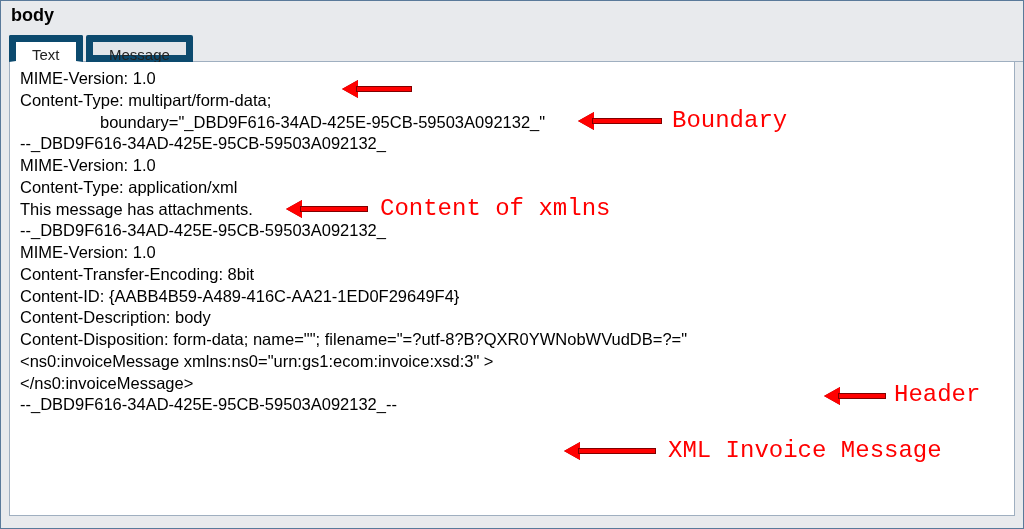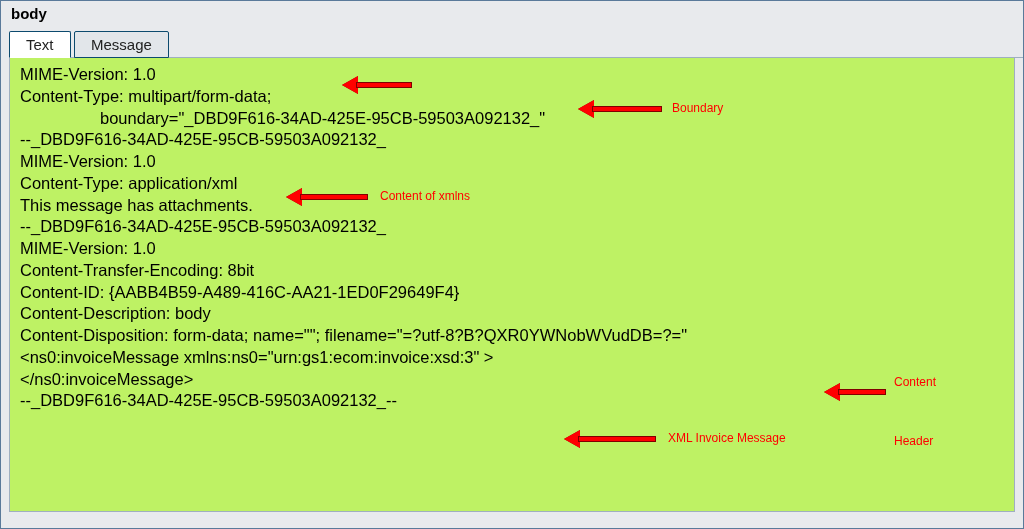--- a/index.html
+++ b/index.html
@@ -12,54 +12,54 @@
   }
   .outer-border {
     width: 1024px; height: 529px;
     border: 1px solid #5a7a9a;
     position: relative;
     background: #e8eaed;
   }
   .title-bar {
     padding: 4px 8px 8px 10px;
     font-weight: bold;
-    font-size: 15px;
+    font-size: 18px;
     color: #000;
     background: #e8eaed;
   }
   .tab-strip {
     position: relative;
     height: 28px;
     margin-left: 8px;
     border-bottom: 1px solid #9fafc0;
   }
   .tab {
     display: inline-block;
     height: 27px;
     line-height: 25px;
     padding: 0 16px;
     font-size: 15px;
-    border: 1px solid #0c4a6e;
+    border: 7px solid #0c4a6e;
     background: #e2e6ea;
     color: #222;
     border-top-left-radius: 2px;
     border-top-right-radius: 2px;
     position: relative;
     top: 1px;
     margin-right: -1px;
     cursor: pointer;
   }
   .tab.active {
     background: #fff;
     border-bottom: 1px solid #fff;
     z-index: 2;
   }
   .content-area {
     margin: 0 8px 8px 8px;
-    background: #bef264;
+    background: #ffffff;
     border: 1px solid #9fafc0;
     border-top: none;
     height: 454px;
     padding: 6px 10px;
     font-family: Arial, Helvetica, sans-serif;
     font-size: 16.5px;
     color: #000;
     line-height: 1.32;
     white-space: pre;
     position: relative;
@@ -67,22 +67,22 @@
   .indent { margin-left: 80px; display:inline; }
   
   .annot {
     position: absolute;
     display: flex;
     align-items: center;
     pointer-events: none;
   }
   .annot-label {
     color: #ff0000;
-    font-size: 12px;
-    font-family: Liberation Sans, sans-serif;
+    font-size: 24px;
+    font-family: Liberation Mono, monospace;
     white-space: nowrap;
   }
   .arrow-left {
     display: inline-block;
     position: relative;
     height: 14px;
     background: none;
   }
   .arrow-left .shaft {
     position: absolute;
@@ -141,21 +141,20 @@
       <span class="annot-label" style="margin-left:10px;">Content of xmlns</span>
     </div>
 
     
     <div class="annot" style="left:814px; top:327px;">
       <span class="arrow-left" style="width:64px;">
         <span class="head"></span><span class="shaft" style="width:48px;"></span>
       </span>
     </div>
     <div class="annot" style="left:884px; top:273px; display:block;">
-      <div class="annot-label">Content</div>
       <div class="annot-label">Header</div>
     </div>
 
     
     <div class="annot" style="left:554px; top:373px;text-align:center;">
       <span class="arrow-left" style="width:94px;">
         <span class="head"></span><span class="shaft" style="width:78px;"></span>
       </span>
       <span class="annot-label" style="margin-left:10px;">XML Invoice Message</span>
     </div>

